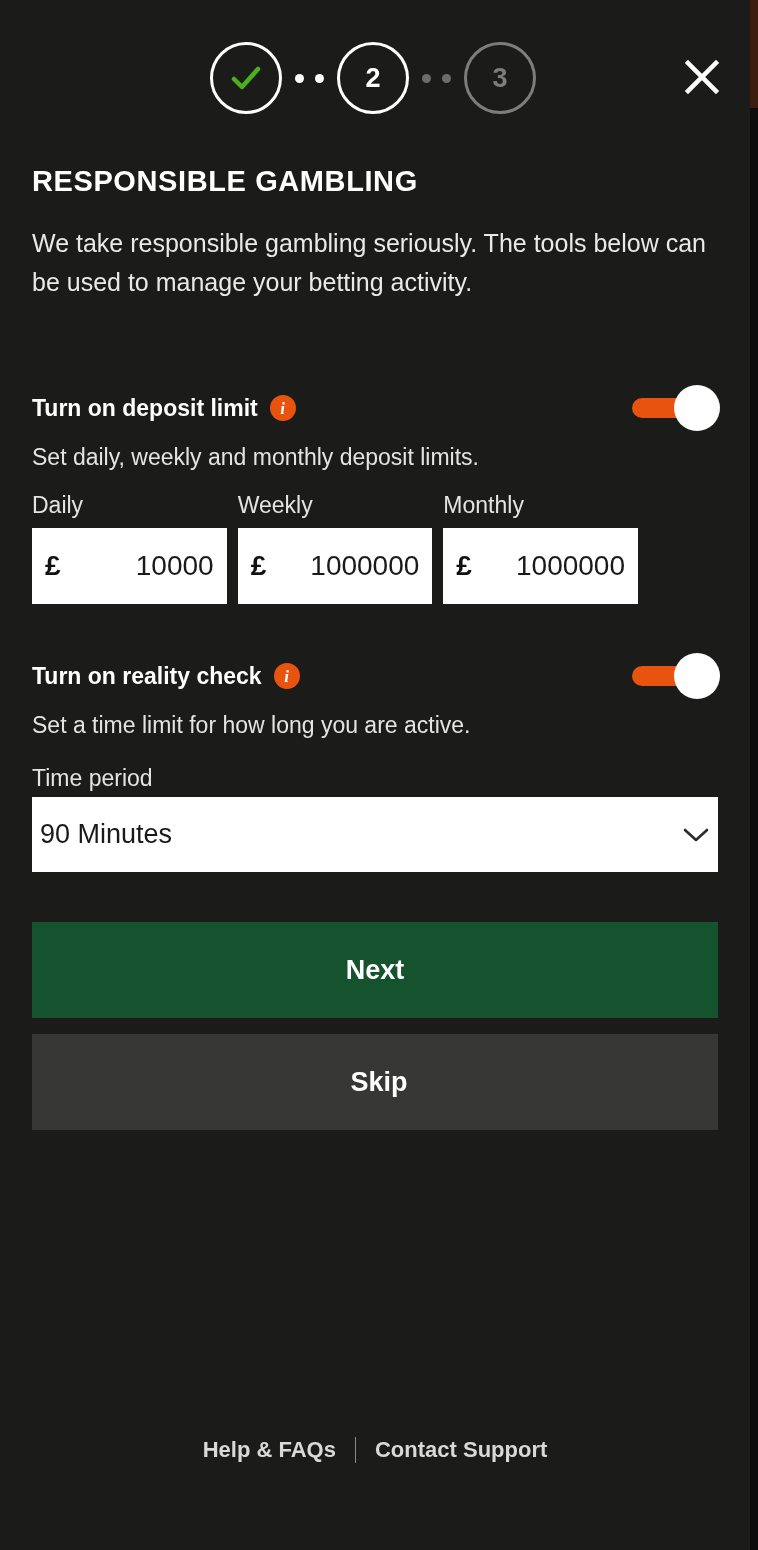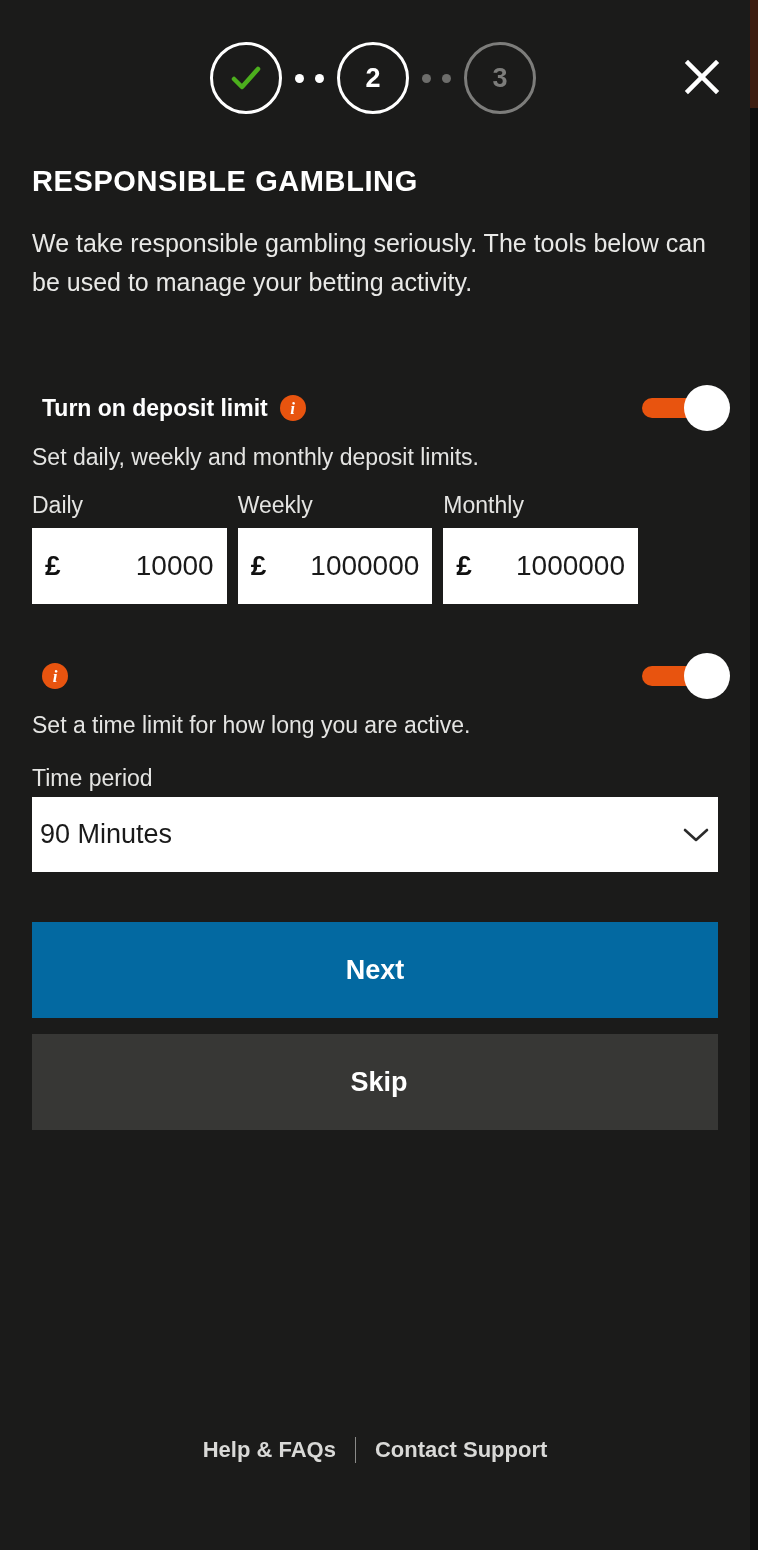--- a/index.html
+++ b/index.html
@@ -109,21 +109,21 @@
     width: 690px;
     font-size: 25px;
     line-height: 39px;
     color: #e9e9e7;
     font-weight: 400;
   }
 
   
   .section-row {
     position: absolute;
-    left: 42px;
+    left: 32px;
     width: 686px;
     display: flex;
     align-items: center;
     justify-content: space-between;
   }
   .section-left { display: flex; align-items: center; gap: 12px; }
   .section-title {
     font-size: 23px;
     font-weight: bold;
     color: #ffffff;
@@ -264,21 +264,21 @@
     height: 96px;
     display: flex;
     align-items: center;
     justify-content: center;
     font-size: 27px;
     font-weight: bold;
     cursor: pointer;
     border: none;
     font-family: "Liberation Sans", sans-serif;
   }
-  .btn-next { top: 922px; background: #0369a1; color: #ffffff; }
+  .btn-next { top: 922px; background: #14532d; color: #ffffff; }
   .btn-skip { top: 1034px; background: #373735; color: #ffffff; padding-left: 8px; }
 
   
   .footer {
     position: absolute;
     top: 1437px;
     left: 0;
     width: 750px;
     display: flex;
     align-items: center;
@@ -378,20 +378,21 @@
       <span class="limit-label">Monthly</span>
       <div class="limit-box">
         <span class="currency">£</span>
         <input class="limit-value" type="text" value="1000000" style="">
       </div>
     </div>
   </div>
 
   <div class="section-row" style="top:653px;height:46px;">
     <div class="section-left">
+      <span class="section-title">Turn on reality check</span>
       <span class="info-icon">i</span>
     </div>
     <div class="toggle">
       <span class="toggle-track"></span>
       <span class="toggle-knob"></span>
     </div>
   </div>
 
   <div class="section-sub" style="top:712px;">Set a time limit for how long you are active.</div>
 

